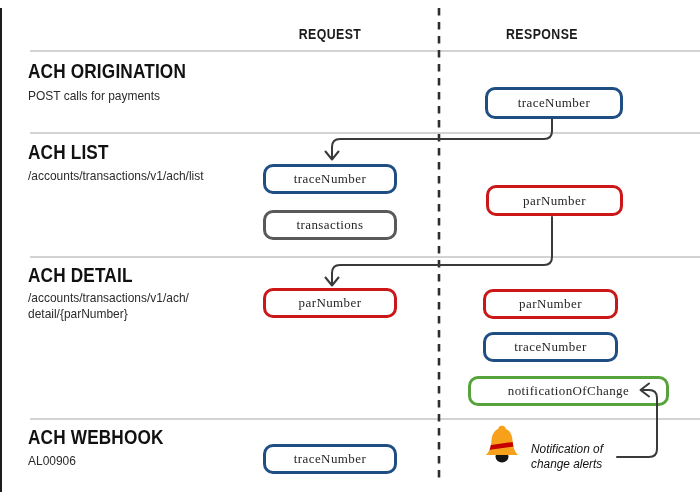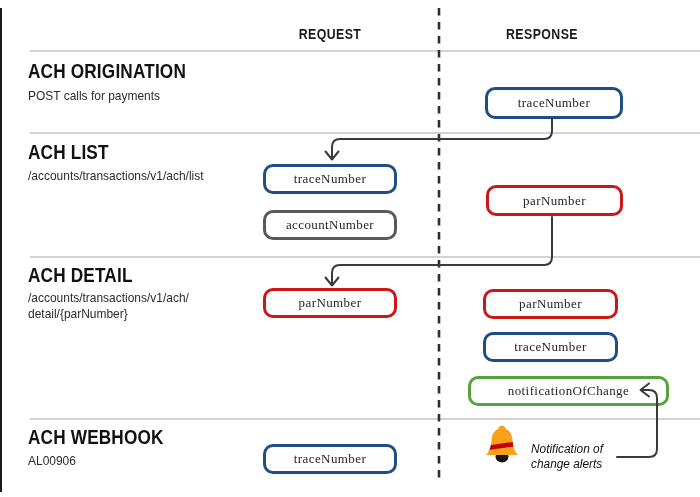--- a/index.html
+++ b/index.html
@@ -77,21 +77,21 @@
     <div>detail/{parNumber}</div>
   </div>
 
   <div class="sec-title" style="top:426px;">ACH WEBHOOK</div>
   <div class="sec-sub" style="top:453px;">AL00906</div>
 
   <div class="pill" style="left: 485px; top: 87px; width: 138px; height: 32px; border-color: rgb(31, 78, 130);">traceNumber</div>
 
   <div class="pill" style="left: 263px; top: 164px; width: 134px; border-color: rgb(31, 78, 130);">traceNumber</div>
 
-  <div class="pill" style="left: 263px; top: 210px; width: 134px; border-color: rgb(88, 89, 91);">accountNumber</div>
+  <div class="pill" style="left: 263px; top: 210px; width: 134px; border-color: rgb(88, 89, 91);">transactions</div>
 
   <div class="pill" style="left: 486px; top: 185px; width: 137px; height: 31px; border-color: rgb(203, 23, 23);">parNumber</div>
 
   <div class="pill" style="left: 263px; top: 288px; width: 134px; border-color: rgb(203, 23, 23);">parNumber</div>
 
   <div class="pill" style="left: 483px; top: 289px; width: 135px; border-color: rgb(203, 23, 23);">parNumber</div>
 
   <div class="pill" style="left: 483px; top: 332px; width: 135px; border-color: rgb(31, 78, 130);">traceNumber</div>
 
   <div class="pill" style="left: 468px; top: 376px; width: 201px; border-color: rgb(87, 163, 59);">notificationOfChange</div>

